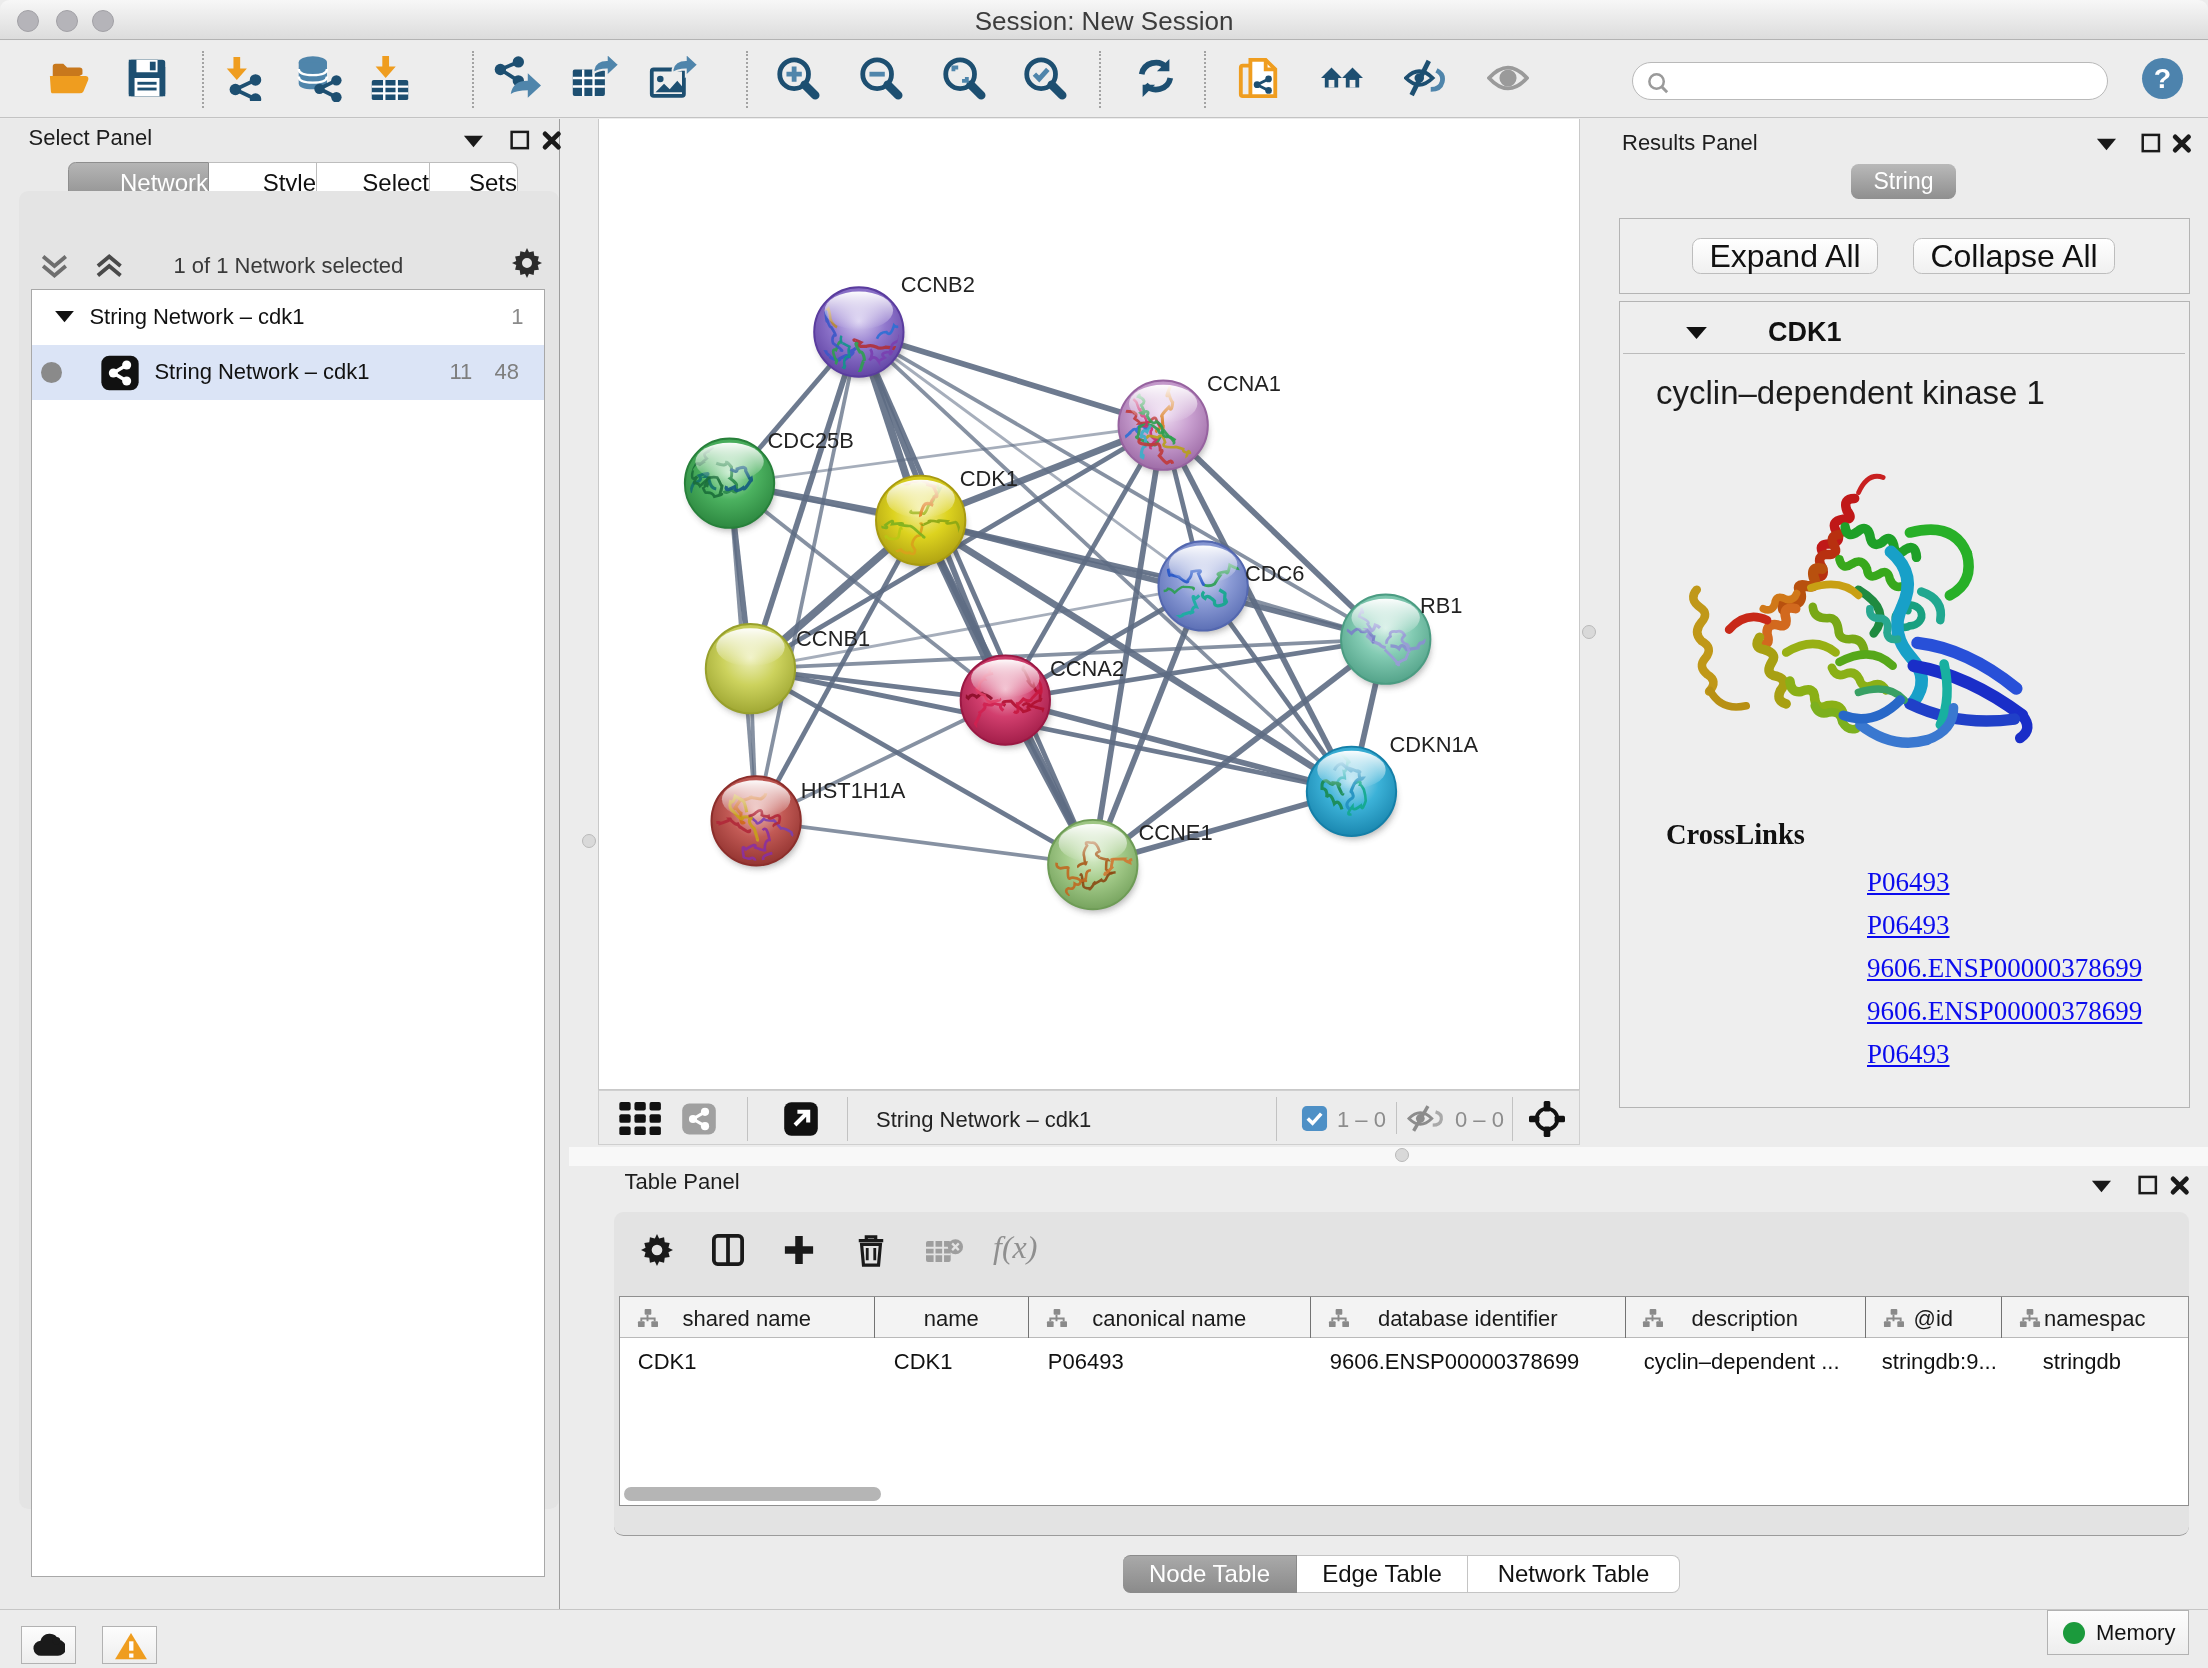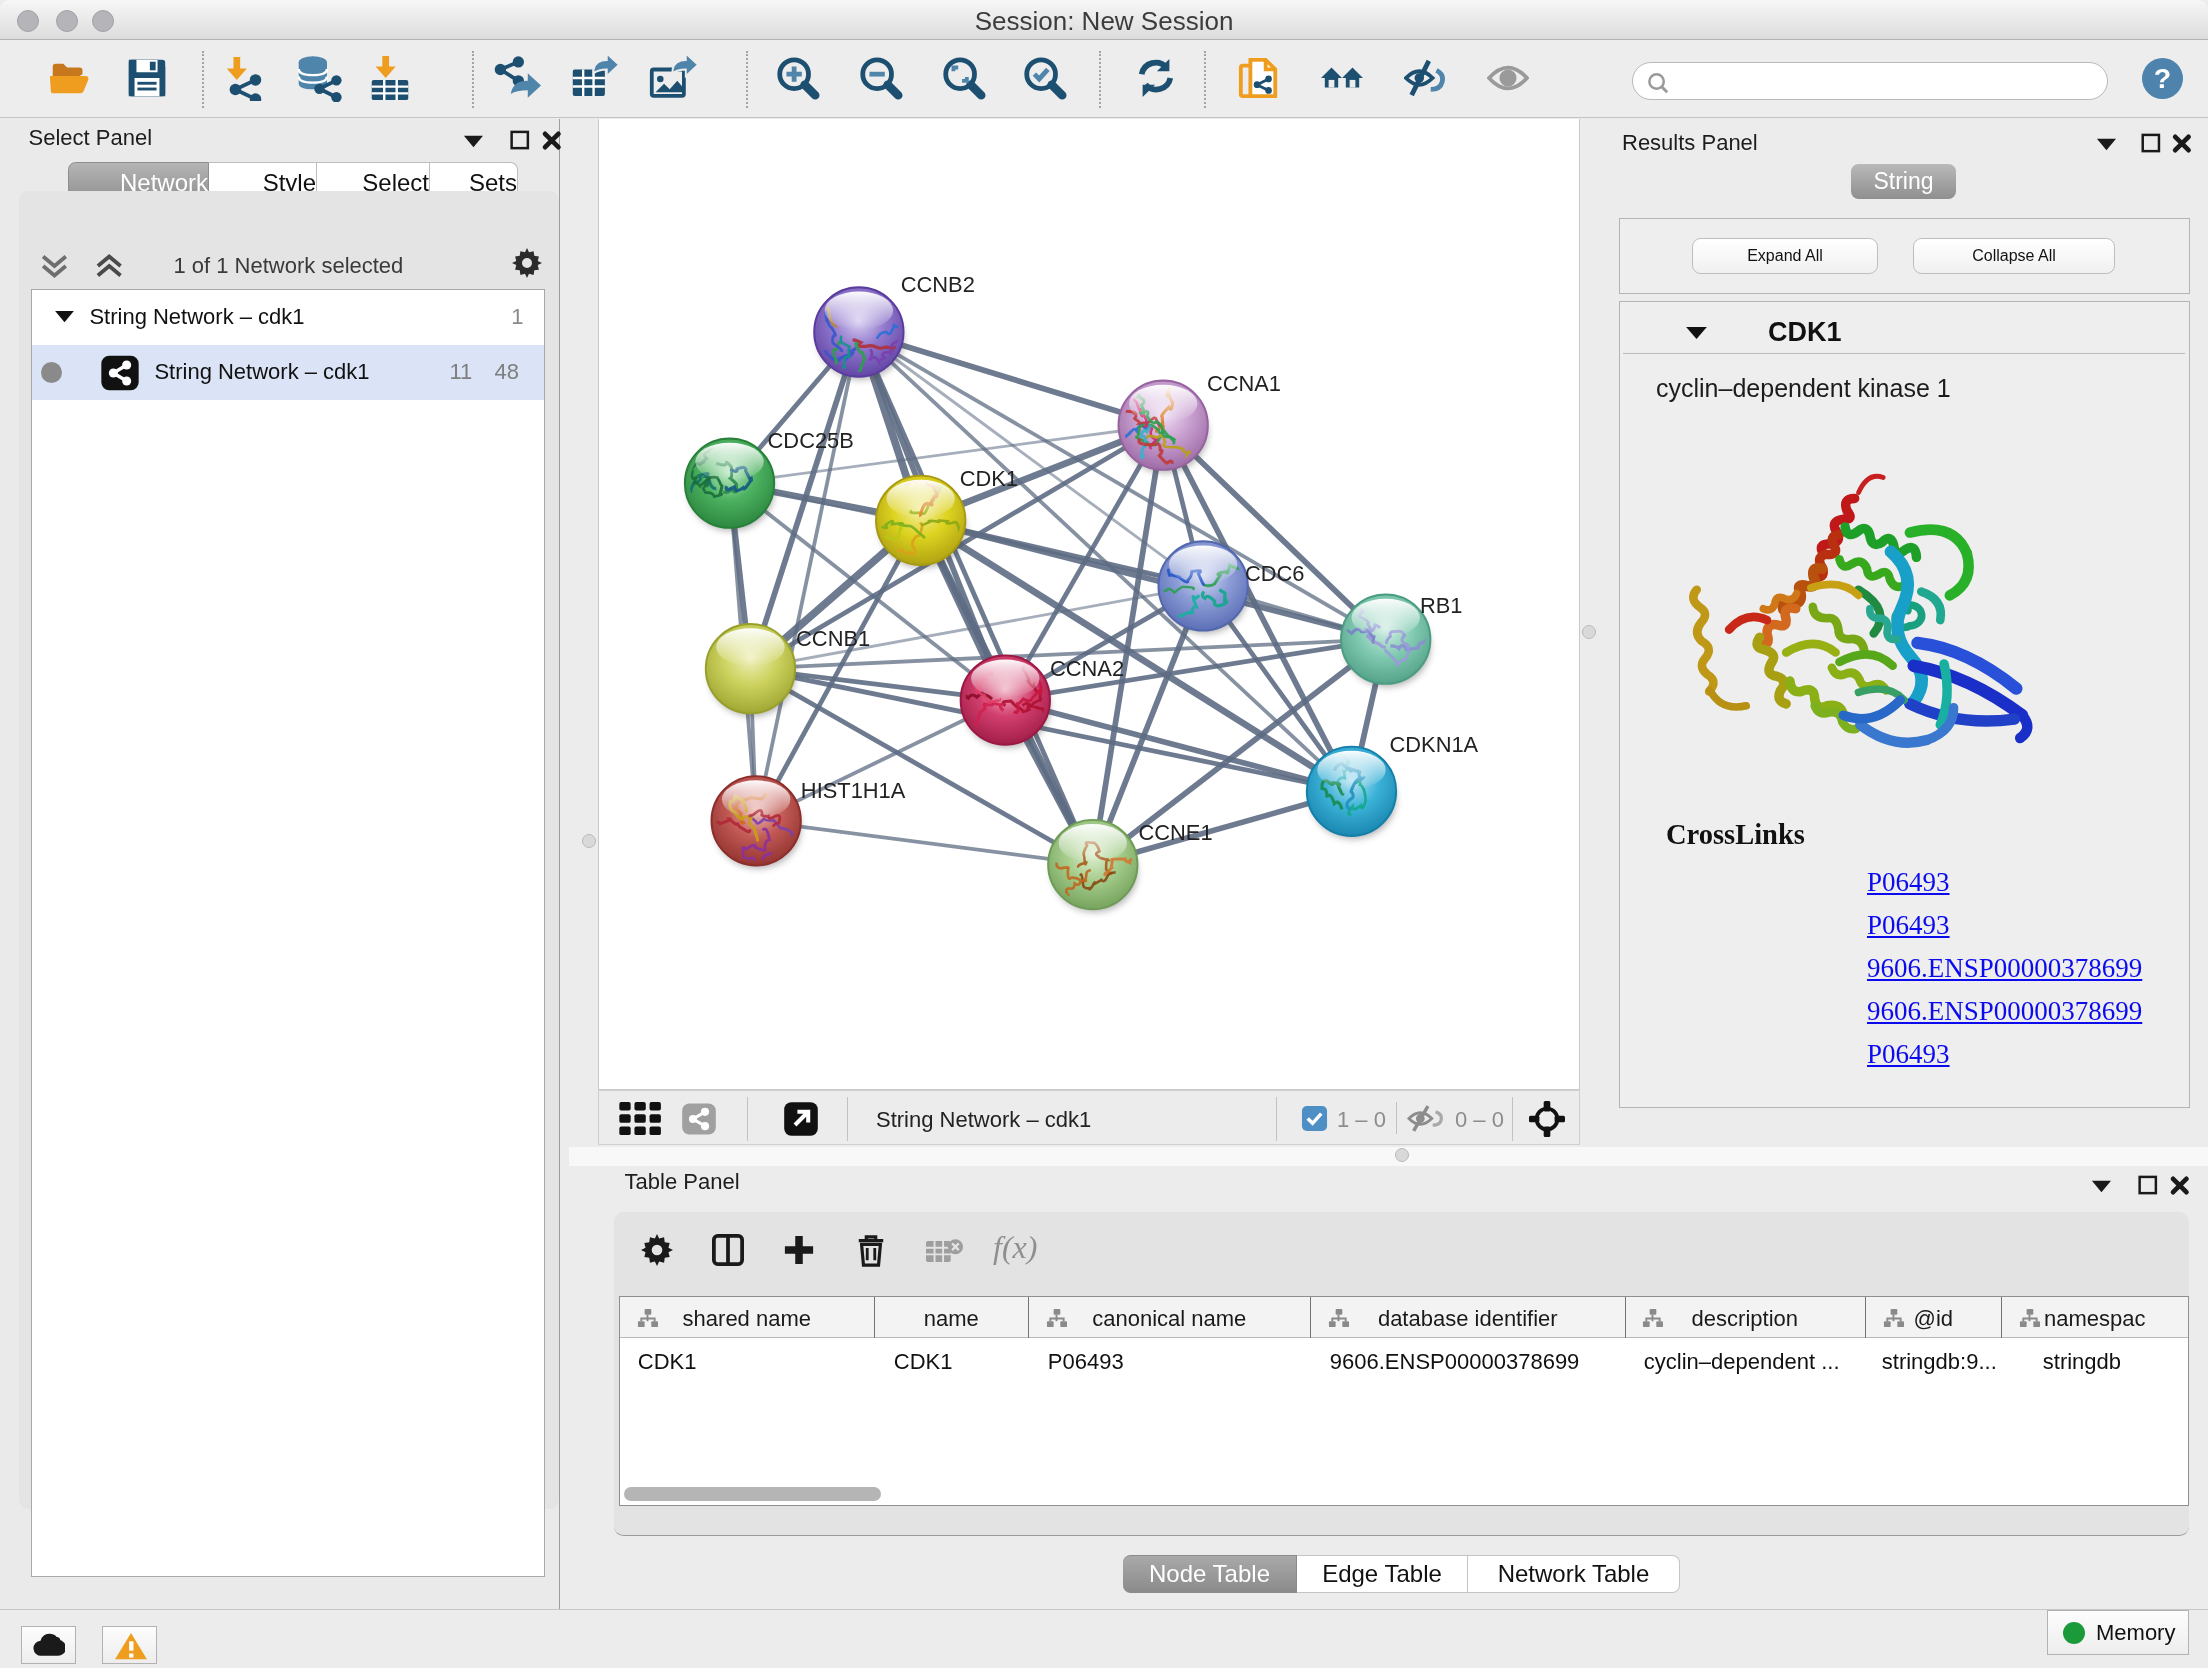--- a/index.html
+++ b/index.html
@@ -29,21 +29,21 @@
 .netlist { position:absolute; left:12.4px; top:98px; width:514px; height:1288px; background:#fff; border:1px solid #a8a8a8; }
 .nrow1 { position:absolute; left:0; top:0; width:100%; height:55px; font-size:22px; color:#111; }
 .nrow2 { position:absolute; left:0; top:55px; width:100%; height:55px; background:#dbe4f6; font-size:22px; color:#111; }
 
 
 .netview { left:598px; top:119px; width:982px; height:971px; background:#fff; border:1px solid #c9c9c9; border-top:none; }
 .netbar { left:598px; top:1090px; width:982px; height:55px; background:#ececec; border:1px solid #cfcfcf; }
 .nbsep { position:absolute; top:5.7px; height:44px; width:0; border-left:1px solid #c2c2c2; }
 .results { left:1581px; top:119px; width:628px; height:995px; background:#ececec; }
 .rbox { position:absolute; background:#eeeeee; border:1.4px solid #b4b4b4; }
-.btn { position:absolute; background:linear-gradient(#ffffff,#f0f0f0); border:1.4px solid #bdbdbd; border-radius:8.6px; font-size:16px; color:#111; text-align:center; }
+.btn { position:absolute; background:linear-gradient(#ffffff,#f0f0f0); border:1.4px solid #bdbdbd; border-radius:8.6px; font-size:32px; color:#111; text-align:center; }
 .serif { font-family:"Liberation Serif", serif; }
 a.xl { color:#0b0bee; text-decoration:underline; }
 
 
 .tp { left:597px; top:1164px; width:1611px; height:445px; background:#ececec; }
 .tpbox { position:absolute; left:17px; top:48px; width:1575px; height:324px; background:#e3e3e3; border-radius:9.5px; border-bottom:1.9px solid #9b9b9b; }
 .ttable { position:absolute; left:4.8px; top:84px; width:1570px; height:210px; background:#fff; border:1.4px solid #8f8f8f; }
 .thead { position:absolute; left:0; top:0; width:100%; height:41px; background:#f3f3f3; border-bottom:1px solid #b9b9b9; }
 .th { position:absolute; top:0; height:41px; border-right:1px solid #737373; }
 .th .lab { position:absolute; width:100%; text-align:center; top:8.6px; font-size:22px; color:#1a1a1a; }
@@ -582,21 +582,21 @@
     <div class="btn" style="left:72px;top:19px;width:186px;height:36px;line-height:34px">Expand All</div>
     <div class="btn" style="left:293px;top:19px;width:202px;height:36px;line-height:34px">Collapse All</div>
   </div>
   <div class="rbox" style="left:38px;top:182px;width:571px;height:807px">
     <div style="position:absolute;left:2.9px;top:2.9px;width:562px;height:49px;border-bottom:1.4px solid #bbb">
       <svg style="position:absolute;left:61px;top:20px" width="25" height="16" viewBox="0 0 26 17">
           <path d="M2 2 l11 13 11-13 z" fill="#111"></path>
         </svg>
       <span style="position:absolute;left:145px;top:12.4px;font-size:27px;font-weight:bold;color:#111">CDK1</span>
     </div>
-    <div style="position:absolute;left:36px;top:72px;font-size:25px;color:#1c1c1c">cyclin–dependent kinase 1</div>
+    <div style="position:absolute;left:36px;top:72px;font-size:33px;color:#1c1c1c">cyclin–dependent kinase 1</div>
     <div style="position:absolute;left:52px;top:164px"><svg width="371" height="314" viewBox="0 0 390 330">
           <path d="M 196 28 Q 206 6 222 12" fill="none" stroke="#c82020" stroke-width="5" stroke-linecap="round"></path>
           <path d="M 192 34 Q 179 34 184 47 Q 192 57 180 56 Q 166 58 173 69 Q 179 80 167 82 Q 154 81 158 90" fill="none" stroke="#c01818" stroke-width="10" stroke-linecap="round"></path>
           <path d="M 176 72 Q 164 73 171 85 Q 175 94 161 93 Q 151 96 158 107 Q 162 117 151 117" fill="none" stroke="#b83010" stroke-width="10" stroke-linecap="round"></path>
           <path d="M 158 108 Q 146 105 149 117 Q 154 129 141 126 Q 130 123 135 133 Q 138 146 124 145 Q 114 140 117 151" fill="none" stroke="#b8500e" stroke-width="11" stroke-linecap="round"></path>
           <path d="M 130 150 Q 118 147 119 157 Q 123 171 111 167 Q 99 165 100 177 Q 104 189 94 187" fill="none" stroke="#d2691e" stroke-width="10" stroke-linecap="round"></path>
           <path d="M 60 172 Q 78 152 100 162" fill="none" stroke="#c82818" stroke-width="9" stroke-linecap="round"></path>
           <path d="M 96 150 Q 105 154 108 145 Q 109 134 120 140 Q 128 142 131 134" fill="none" stroke="#d07818" stroke-width="8" stroke-linecap="round"></path>
           <path d="M 26 130 Q 17 140 30 149 Q 39 155 31 164 Q 22 175 31 184 Q 44 191 35 202 Q 27 211 37 219 Q 49 226 39 237" fill="none" stroke="#c09818" stroke-width="9" stroke-linecap="round"></path>
           <path d="M 40 236 Q 52 258 78 252" fill="none" stroke="#b89014" stroke-width="8" stroke-linecap="round"></path>

